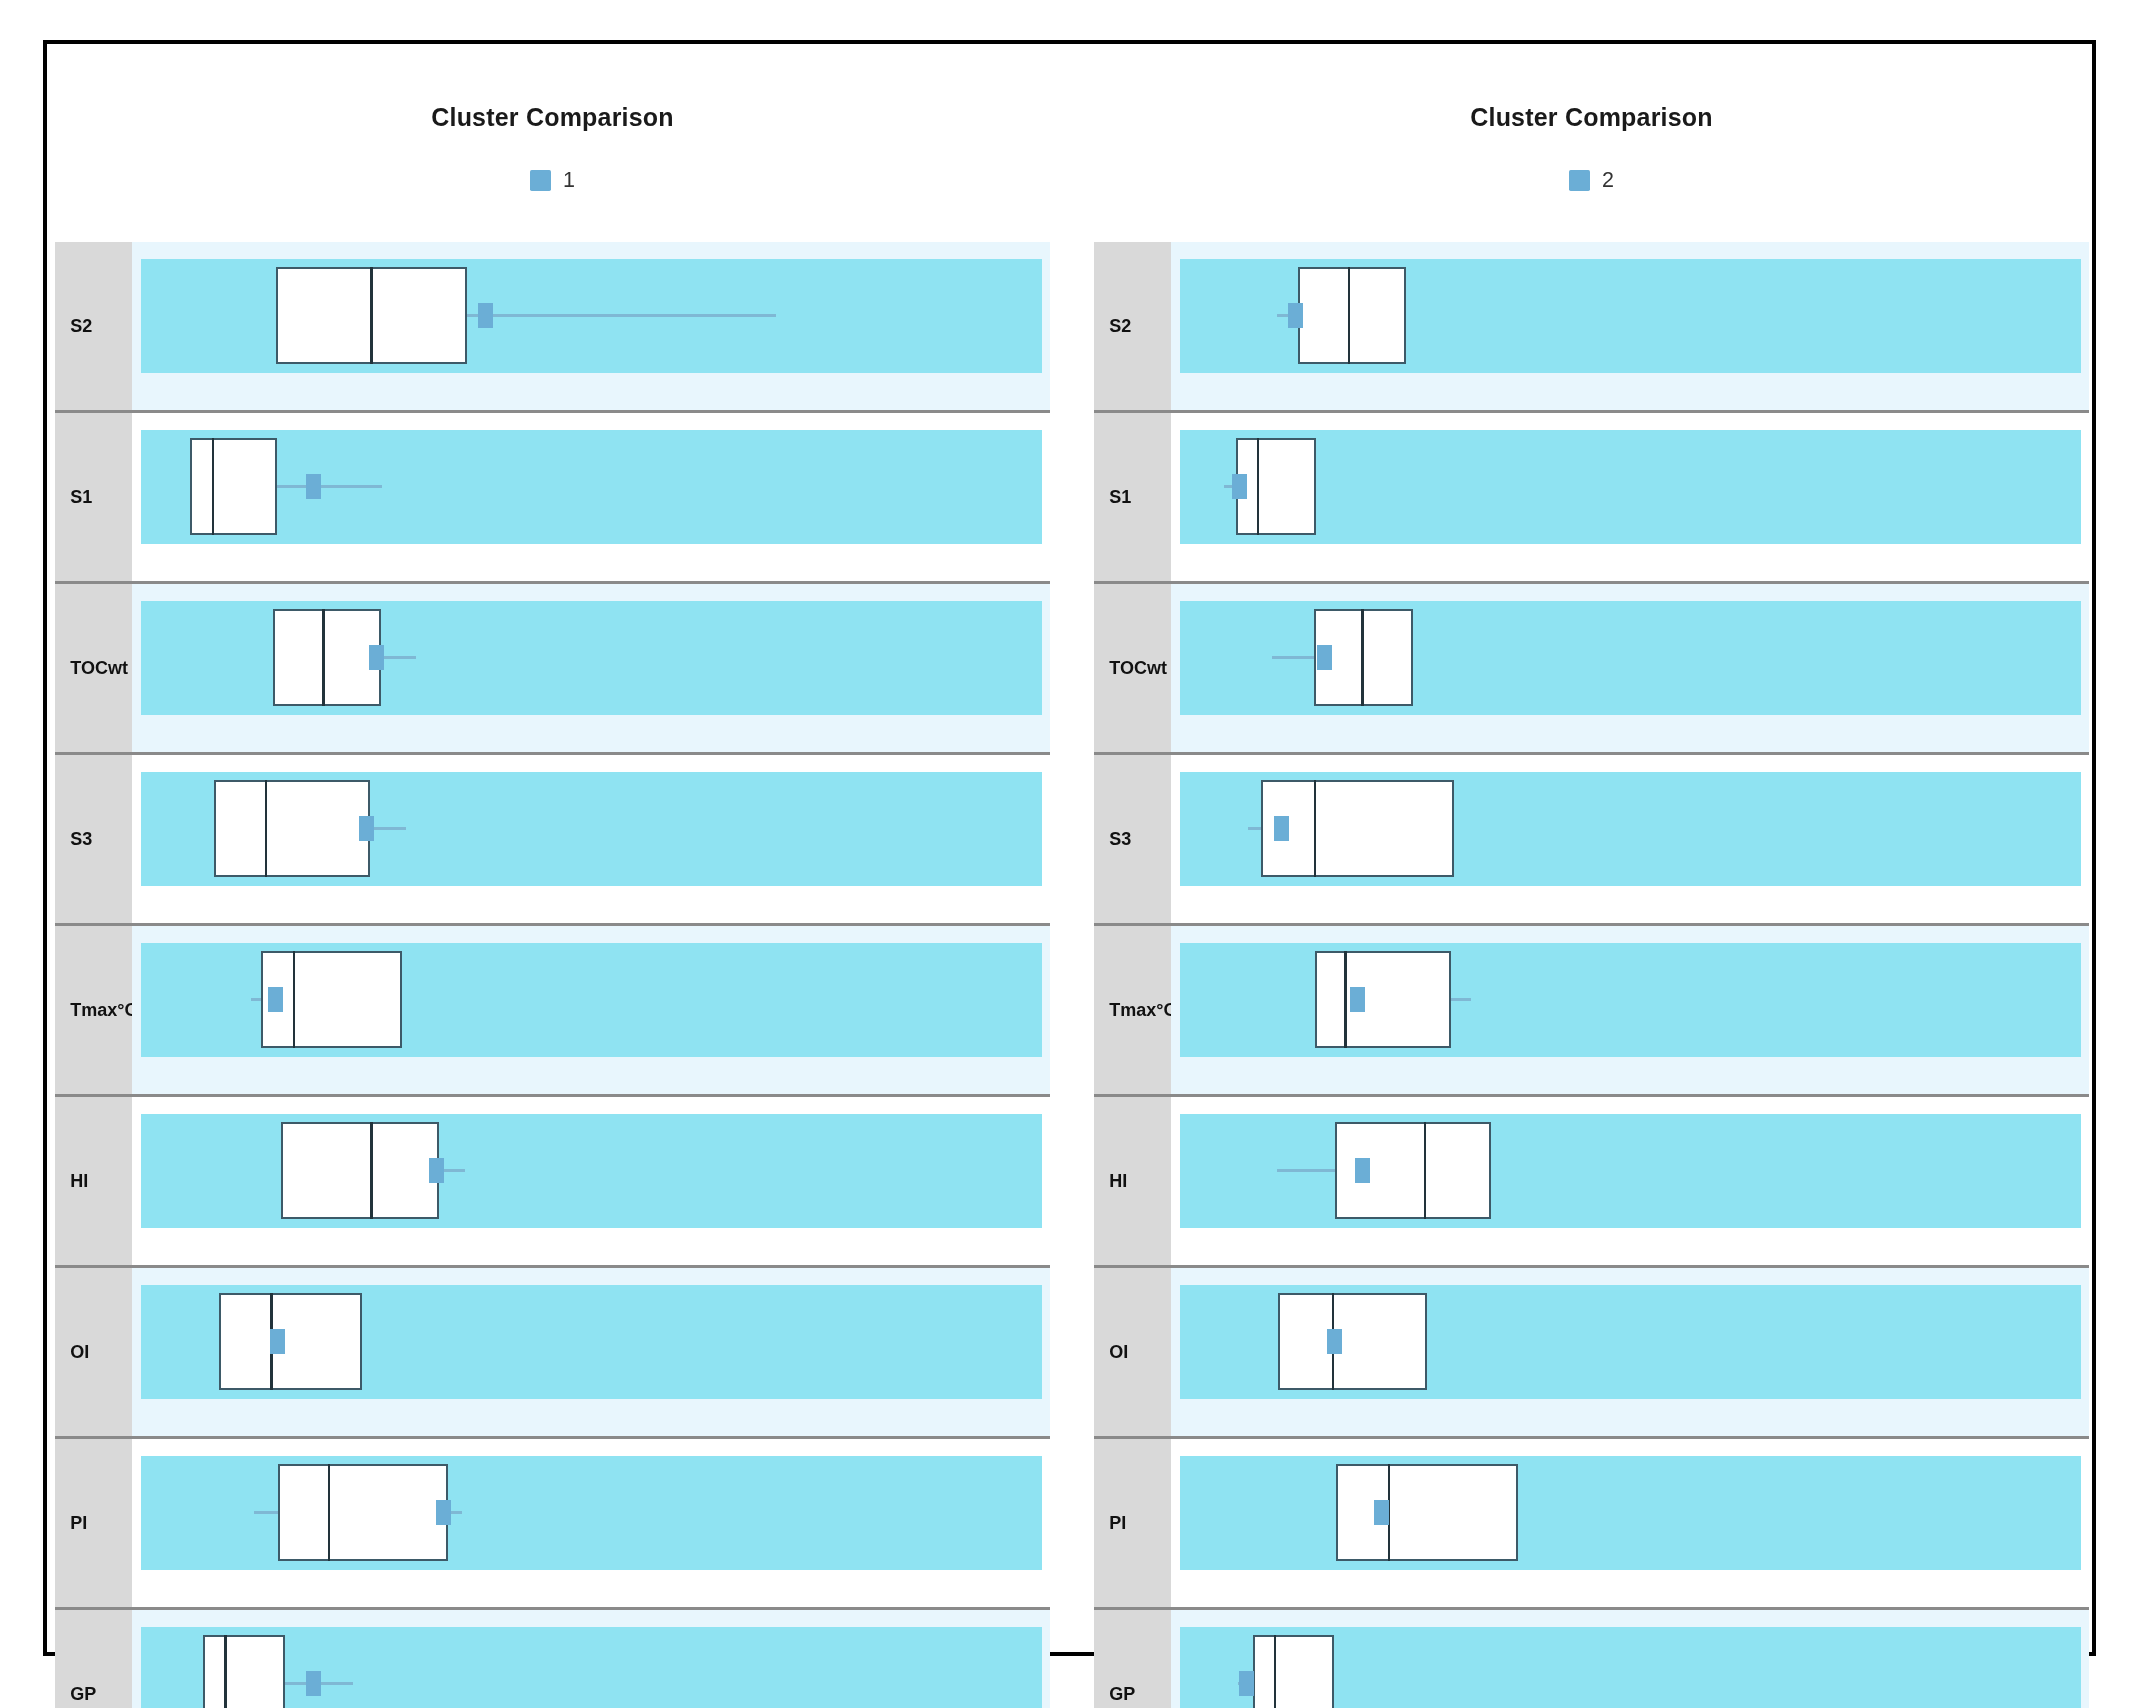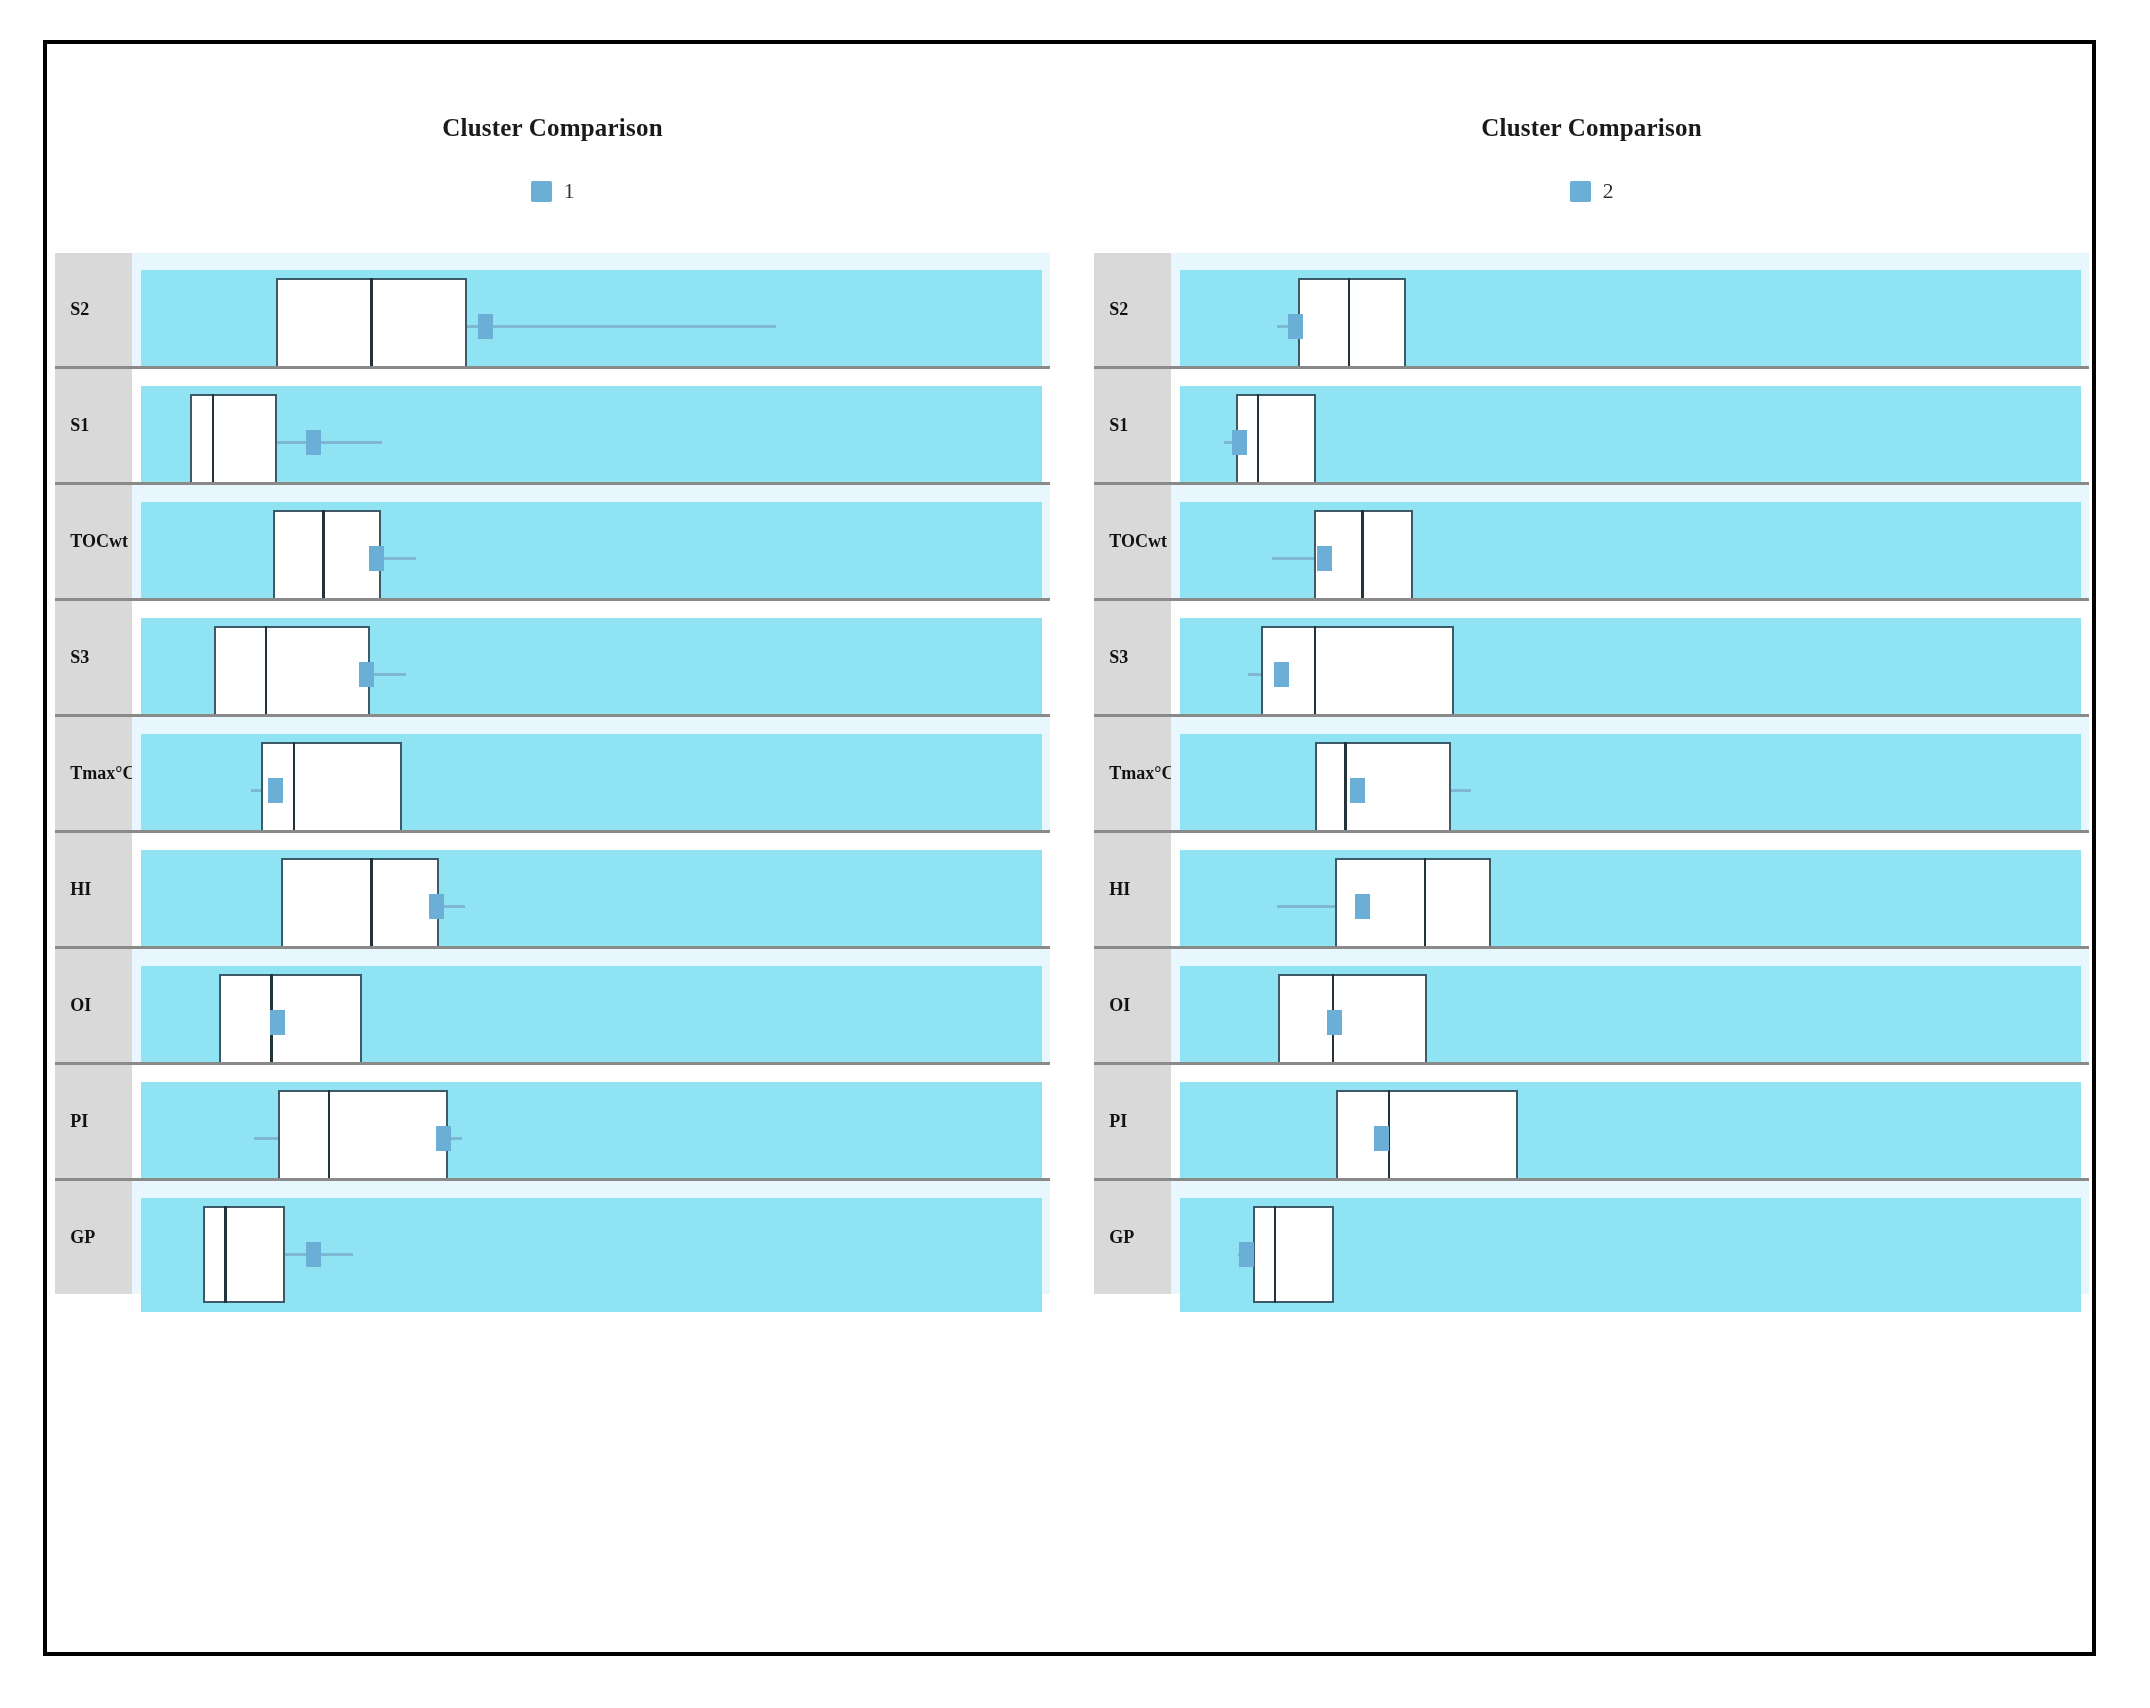--- a/index.html
+++ b/index.html
@@ -3,39 +3,39 @@
 <meta charset="utf-8">
 <style>
   html,body{margin:0;padding:0;background:#ffffff;}
   body{width:2151px;height:1709px;font-family:"Liberation Sans",sans-serif;overflow:hidden;}
 
   .frame{
     position:absolute;left:43px;top:40px;width:2053px;height:1616px;
     border:4.1px solid #000000;background:#ffffff;box-sizing:border-box;
   }
 
-  .panel{position:absolute;top:11px;height:100%;font-family:Liberation Serif, serif;}
+  .panel{position:absolute;top:0;height:100%;}
   .panel.left{left:0;width:1011px;}
   .panel.right{left:1039px;width:1011px;}
 
   .panel-title{
     position:absolute;top:59px;left:0;width:100%;text-align:center;
     font-size:25px;font-weight:bold;color:#1a1a1a;letter-spacing:0.2px;
   }
 
   .legend{
     position:absolute;top:124px;left:0;width:100%;
     display:flex;justify-content:center;align-items:center;gap:11.6px;
   }
   .legend-swatch{width:21.5px;height:21.5px;background:#6BAED6;border-radius:1.7px;}
   .legend-label{font-size:21.5px;color:#333;}
 
   .rows{position:absolute;left:8.3px;top:198px;width:995px;}
 
-  .row{position:relative;height:113px;width:100%;}
+  .row{position:relative;height:168px;width:100%;}
   .row + .row{border-top:3.3px solid #8a8a8a;}
 
   .row-label-cell{
     position:absolute;left:0;top:0;width:77px;height:100%;
     background:#d9d9d9;display:flex;align-items:center;
   }
   .row-label{
     font-size:18px;font-weight:bold;color:#111;padding-left:15px;
     white-space:nowrap;
   }

